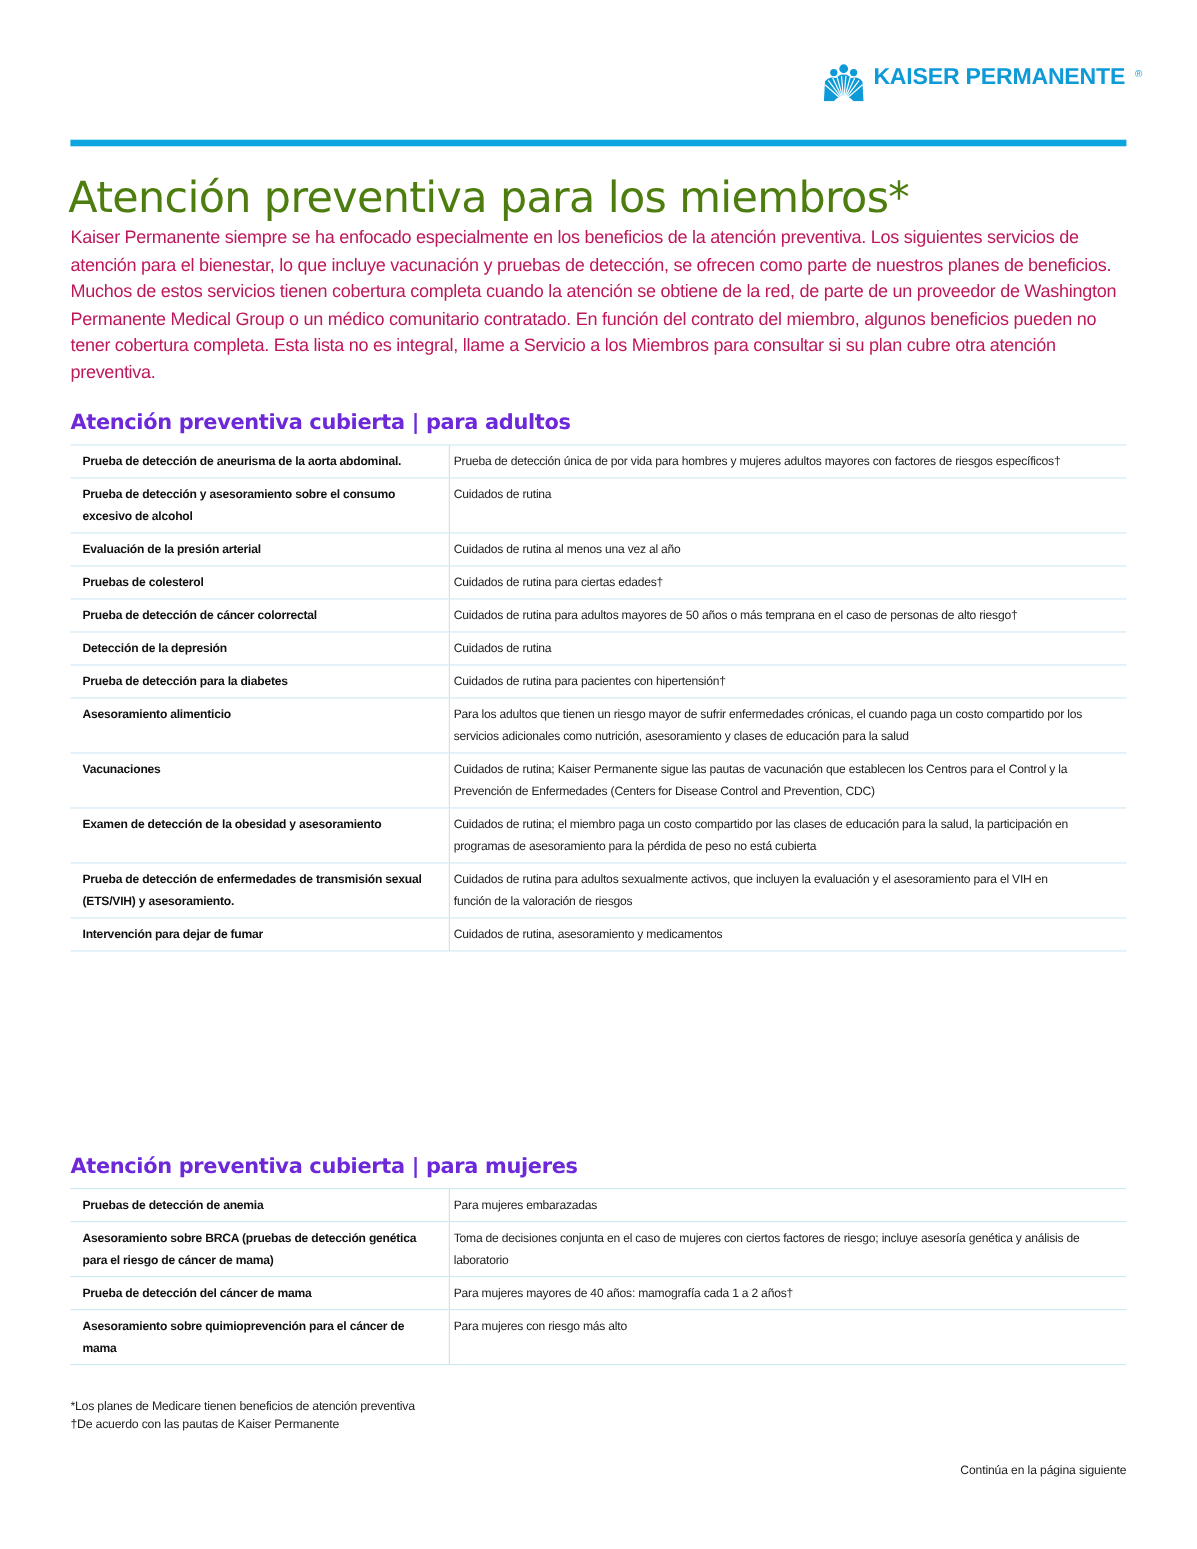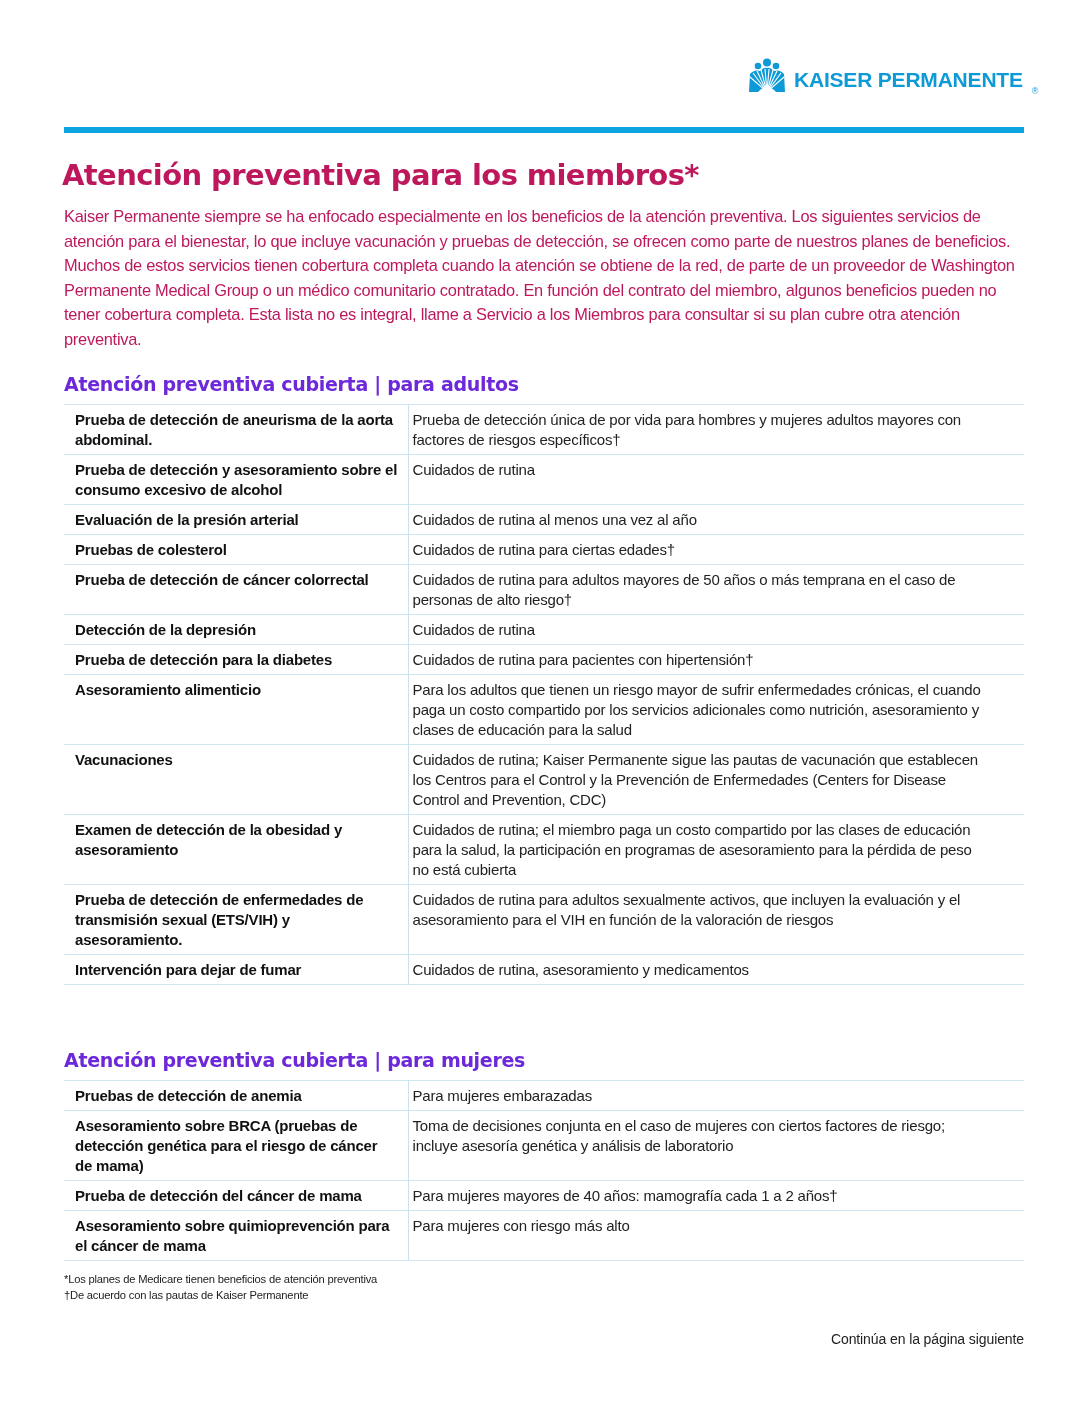--- a/index.html
+++ b/index.html
@@ -8,21 +8,21 @@
       position: relative;
       font-family: "DejaVu Sans", "Liberation Sans", sans-serif;
       color: #1a1a1a;
       overflow: hidden;
     }
     .logo {
       position: absolute;
       top: 58px;
       left: 748px;
       display: flex;
-      align-items: flex-end;
+      align-items: flex-start;
       gap: 8px;
     }
     .logo-mark { width: 38px; height: 34px; display: block; }
     .logo-text {
       font-family: "Liberation Sans", sans-serif;
       font-size: 21px;
       font-weight: bold;
       color: #0d9ad7;
       letter-spacing: -0.2px;
       white-space: nowrap;
@@ -41,23 +41,23 @@
       left: 64px;
       width: 960px;
       height: 6px;
       background: #0da5e0;
     }
     .page-title {
       position: absolute;
       top: 158px;
       left: 62px;
       font-family: "DejaVu Sans", sans-serif;
-      font-size: 29px;
-      font-weight: bold;
-      color: #be185d;
+      font-size: 39px;
+      font-weight: normal;
+      color: #4d7c0f;
       letter-spacing: -0.6px;
     }
     .intro {
       position: absolute;
       top: 204px;
       left: 64px;
       width: 970px;
       font-family: "Liberation Sans", sans-serif;
       font-size: 16.4px;
       line-height: 24.5px;
@@ -73,21 +73,21 @@
       letter-spacing: -0.3px;
     }
     #sec-adults-title { top: 373px; }
     #sec-women-title { top: 1049px; }
     table.benefits {
       position: absolute;
       left: 64px;
       width: 960px;
       border-collapse: collapse;
       font-family: "Liberation Sans", sans-serif;
-      font-size: 15px;
+      font-size: 11px;
       line-height: 20px;
       letter-spacing: -0.2px;
     }
     #table-adults { top: 404px; }
     #table-women { top: 1080px; }
     table.benefits tr { border-top: 1.5px solid #cfe7f2; }
     table.benefits tr:last-child { border-bottom: 1.5px solid #cfe7f2; }
     table.benefits td {
       vertical-align: top;
       padding: 5px 10px 4px 11px;
@@ -111,21 +111,21 @@
       font-size: 11.2px;
       line-height: 16px;
       color: #222;
       letter-spacing: -0.2px;
     }
     .continue-note {
       position: absolute;
       top: 1331px;
       right: 64px;
       font-family: "Liberation Sans", sans-serif;
-      font-size: 14px;
+      font-size: 11px;
       color: #222;
       letter-spacing: -0.1px;
     }
   </style>
 </head>
 <body>
 
 <div class="logo">
   <svg class="logo-mark" viewBox="0 0 38 34">
     <g fill="#0d9ad7">

